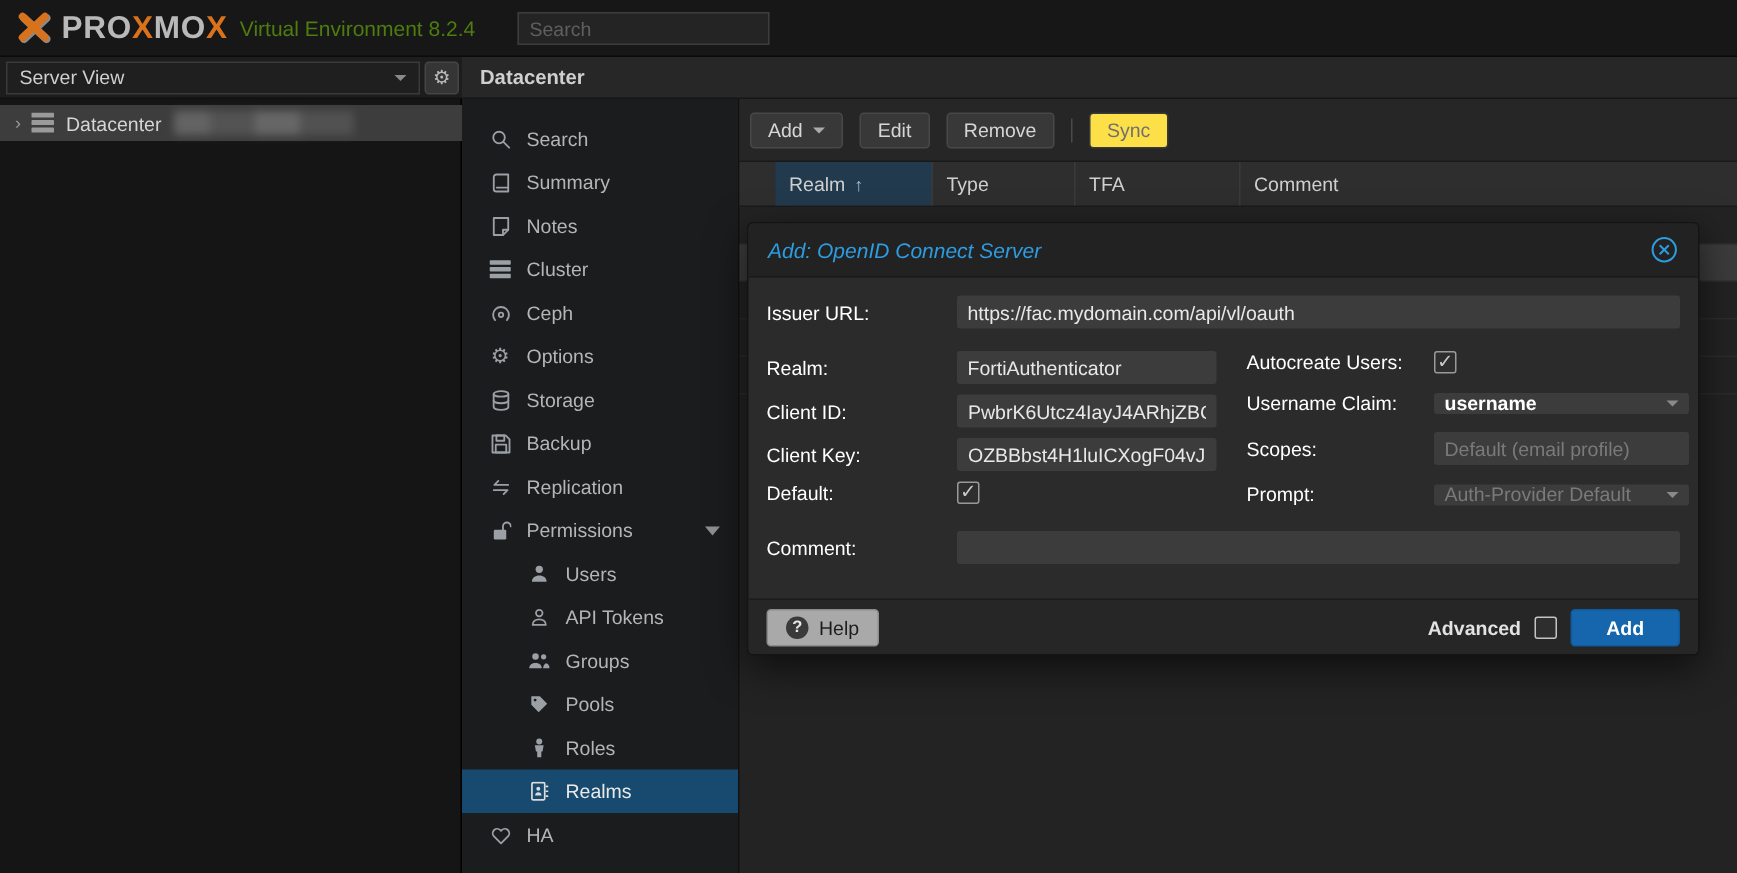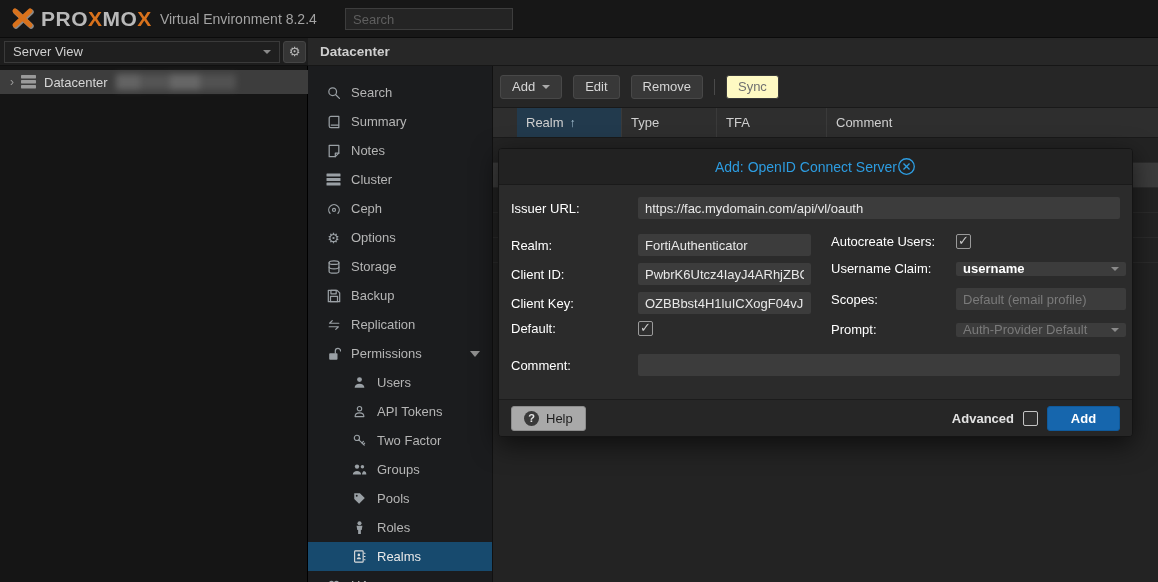--- a/index.html
+++ b/index.html
@@ -6,21 +6,21 @@
   html,body { background:#000; }
   body { font-family:"Liberation Sans","DejaVu Sans",sans-serif; }
   #root { position:relative; width:1158px; height:582px; background:#1b1b1b; overflow:hidden; color:#c8c8c8; font-size:13px; }
 
   
   .topbar { position:absolute; left:0; top:0; width:1158px; height:38px; background:#171717; border-bottom:1px solid #0b0b0b; display:flex; align-items:center; }
   .logo { display:flex; align-items:center; margin-left:10px; }
   .logo-mark { margin-right:4px; display:block; }
   .wordmark { font-weight:700; font-size:21px; letter-spacing:.5px; color:#b9b9b9; }
   .wordmark .ox { color:#d9721c; }
-  .ve-subtitle { color:#a3a3a3; font-size:14px; margin-left:8px; }
+  .ve-subtitle { color:#4d7c0f; font-size:14px; margin-left:8px; }
   .top-search { position:absolute; left:345px; top:8px; width:168px; height:22px; background:#242424; border:1px solid #3d3d3d; color:#cfcfcf; font-size:13px; padding:0 7px; outline:none; }
   .top-search::placeholder { color:#5f5f5f; }
 
   
   .left-toolbar { position:absolute; left:0; top:38px; width:308px; height:28px; background:#1d1d1d; border-bottom:1px solid #101010; display:flex; align-items:center; }
   .view-combo { margin-left:4px; width:276px; height:22px; background:#1f1f1f; border:1px solid #3a3a3a; display:flex; align-items:center; justify-content:space-between; padding:0 8px; color:#cfcfcf; cursor:pointer; }
   .gear-btn { margin-left:3px; width:23px; height:22px; background:#353535; border:1px solid #454545; border-radius:3px; color:#b8b8b8; display:flex; align-items:center; justify-content:center; font-size:13px; cursor:pointer; }
   .content-header { position:absolute; left:308px; top:38px; width:850px; height:28px; background:#272727; border-bottom:1px solid #161616; display:flex; align-items:center; }
   .breadcrumb { margin-left:12px; font-weight:700; color:#cfcfcf; font-size:13.5px; }
 
@@ -42,33 +42,33 @@
   .menu-item.selected { background:#174a6e; color:#e9e9e9; }
   .menu-item.selected .mi-icon { color:#dcdcdc; }
   .group-caret { position:absolute; right:12px; width:0; height:0; border-left:5px solid transparent; border-right:5px solid transparent; border-top:6px solid #8f8f8f; }
   svg.mi { stroke:currentColor; fill:none; stroke-width:1.4; stroke-linecap:round; stroke-linejoin:round; }
 
   
   .main { position:absolute; left:493px; top:66px; width:665px; height:516px; background:#232323; }
   .grid-toolbar { height:42px; background:#262626; border-bottom:1px solid #191919; display:flex; align-items:center; padding-left:7px; gap:11px; }
   .tb-btn { height:24px; background:#383838; border:1px solid #484848; border-radius:3px; color:#d6d6d6; font-size:13px; padding:0 11px; display:flex; align-items:center; gap:7px; cursor:pointer; }
   .tb-btn .dd-caret { width:0; height:0; border-left:4px solid transparent; border-right:4px solid transparent; border-top:4px solid #aaa; }
-  .tb-btn.disabled { background:#fef9c3; border-color:#393939; color:#707070; cursor:default; }
+  .tb-btn.disabled { background:#fde047; border-color:#393939; color:#707070; cursor:default; }
   .tb-sep { width:1px; height:16px; background:#4a4a4a; }
   .grid-header { height:30px; display:flex; background:#2e2e2e; border-bottom:1px solid #1a1a1a;padding-left:24px; }
   .gh-cell { display:flex; align-items:center; padding-left:9px; color:#cfcfcf; border-right:1px solid #3a3a3a; cursor:pointer; }
   .gh-cell.sorted { background:#223a4d; }
   .gh-cell .sort-arrow { margin-left:6px; color:#a9c4d6; font-size:12px; }
   .grid-body { position:relative; }
   .grid-row { height:25px; border-bottom:1px solid #2c2c2c; cursor:pointer; }
   .grid-row.lit { background:#3c3c3c; }
 
   
   .dialog { position:absolute; left:498px; top:148px; width:635px; height:289px; background:#2b2b2b; border:1px solid #141414; border-radius:4px; box-shadow:0 8px 26px rgba(0,0,0,.6); z-index:10; overflow:hidden; }
-  .dlg-header { height:36px; background:#222; border-bottom:1px solid #1a1a1a; display:flex; align-items:center; justify-content:center; padding:0 13px; cursor:move; }
+  .dlg-header { height:36px; background:#222; border-bottom:1px solid #1a1a1a; display:flex; align-items:center; justify-content:space-between; padding:0 13px; cursor:move;font-style:italic; }
   .dlg-title { color:#2d9ce0; font-size:14px; }
   .dlg-close { width:19px; height:19px; cursor:pointer; display:flex; }
   .dlg-body { padding:12px 12px 0 12px; }
   .frow { display:flex; align-items:center; }
   .flabel { width:127px; flex:none; color:#ffffff; }
   .ftext { height:22px; background:#3c3c3c; border:none; border-radius:2px; color:#e8e8e8; font-size:13px; padding:0 7px; font-family:inherit; outline:none; }
   .ftext::placeholder { color:#7a7a7a; }
   .grow { flex:1; }
   .cols { display:flex; margin-top:15px; }
   .col { display:flex; flex-direction:column; gap:7px; }
@@ -251,31 +251,20 @@
         <span class="mi-icon">
             <svg class="mi" width="13" height="13" viewBox="0 0 16 16">
               <circle cx="8" cy="4.6" r="2.7"></circle>
               <path d="M2.6 14.3c0-3 2.4-4.6 5.4-4.6s5.4 1.6 5.4 4.6z"></path>
             </svg>
           </span>
         <span>API Tokens</span>
       </div>
       <div class="menu-item sub">
         <span class="mi-icon">
-            <svg class="mi" width="13" height="13" viewBox="0 0 16 16">
-              <circle cx="4.8" cy="4.8" r="3.2"></circle>
-              <path d="M7.2 7.2 L13.8 13.8"></path>
-              <path d="M11 11l1.8-1.8"></path>
-              <path d="M12.8 12.8l1.6-1.6"></path>
-            </svg>
-          </span>
-        <span>Two Factor</span>
-      </div>
-      <div class="menu-item sub">
-        <span class="mi-icon">
             <svg width="15" height="13" viewBox="0 0 18 14" fill="currentColor">
               <circle cx="6" cy="3.5" r="2.6"></circle>
               <circle cx="12.5" cy="3.8" r="2.1"></circle>
               <path d="M1 13c0-2.9 2.2-4.3 5-4.3s5 1.4 5 4.3z"></path>
               <path d="M12 13c.2-2 1-3.4 2.4-4.1 1.6.4 2.8 1.6 2.8 4.1z"></path>
             </svg>
           </span>
         <span>Groups</span>
       </div>
       <div class="menu-item sub">

